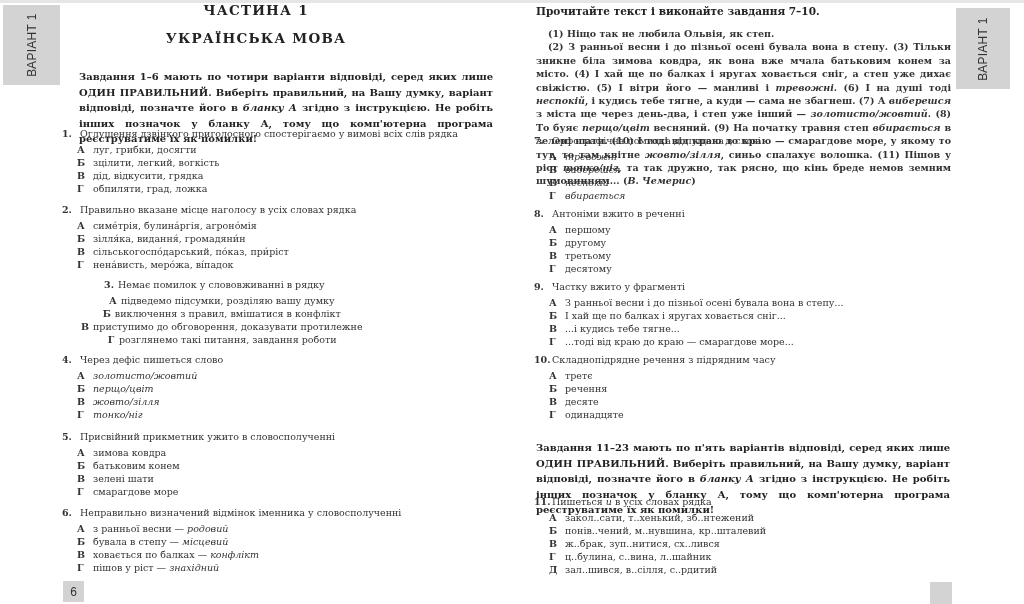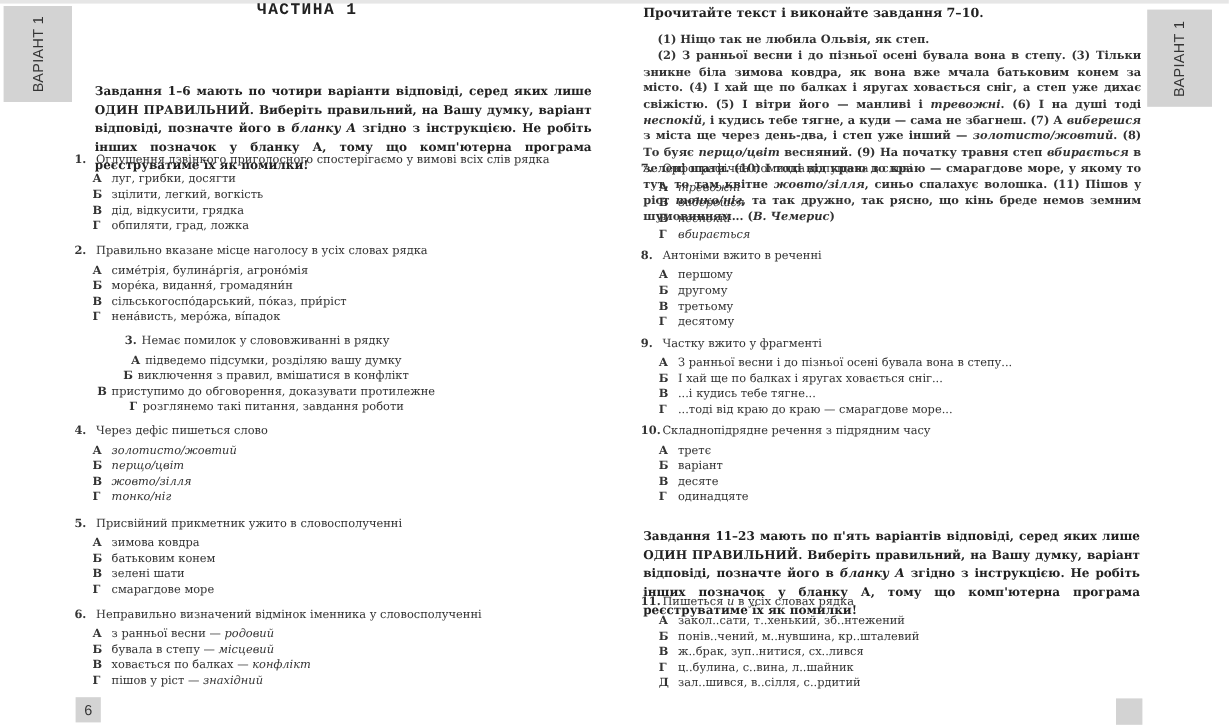--- a/index.html
+++ b/index.html
@@ -29,21 +29,21 @@
   .pagenum {
     position: absolute; background: #d3d3d3; width: 21px; height: 21px;
     font-family: "Liberation Sans", sans-serif; font-size: 12px; color: #333;
     display: flex; align-items: center; justify-content: center;
   }
   .pn-left { left: 63px; top: 581px; }
   .pn-right { left: 418px; top: 582px; width: 22px; height: 22px; }
 
   .h1 { position: absolute; left: 0; width: 512px; text-align: center; font-weight: bold;
         font-size: 13.5px; letter-spacing: 1.2px; color: #222; }
-  .title1 { top: 2px; font-family: Liberation Mono, monospace; }
+  .title1 { top: 2px; }
   .title2 { top: 30px; }
 
   .instr {
     position: absolute; font-size: 10px; font-weight: bold; line-height: 15.5px; color: #222;
     text-align: justify;
   }
   .instr-left { left: 79px; top: 69px; width: 414px; }
   .instr-right { left: 24px; top: 440px; width: 414px; }
   .instr i { font-style: italic; }
 
@@ -68,38 +68,39 @@
 <body>
 
 <div class="topline"></div>
 
 <div class="page page-left">
   <div class="side-tab tab-left">
     <span>ВАРІАНТ 1</span>
   </div>
 
   <div class="h1 title1">ЧАСТИНА 1</div>
+  <div class="h1 title2">УКРАЇНСЬКА МОВА</div>
 
   <div class="instr instr-left"><span>Завдання 1–6 мають по чотири варіанти відповіді, серед яких лише ОДИН ПРАВИЛЬНИЙ. Виберіть правильний, на Вашу думку, варіант відповіді, позначте його в </span><i>бланку А</i><span> згідно з інструкцією. Не робіть інших позначок у бланку А, тому що комп'ютерна програма реєструватиме їх як помилки!</span></div>
 
   <div id="lq">
       <div class="q" style="left: 62px; top: 127px;">
         <div class="qtitle"><span class="qnum">1.</span><span>Оглушення дзвінкого приголосного спостерігаємо у вимові всіх слів рядка</span></div>
         <div class="opts">
           <div class="opt"><span class="letter">А</span><span>луг, грибки, досягти</span></div>
           <div class="opt"><span class="letter">Б</span><span>зцілити, легкий, вогкість</span></div>
           <div class="opt"><span class="letter">В</span><span>дід, відкусити, грядка</span></div>
           <div class="opt"><span class="letter">Г</span><span>обпиляти, град, ложка</span></div>
         </div>
       </div>
       <div class="q" style="left: 62px; top: 203px;">
         <div class="qtitle"><span class="qnum">2.</span><span>Правильно вказане місце наголосу в усіх словах рядка</span></div>
         <div class="opts">
           <div class="opt"><span class="letter">А</span><span>симе́трія, булина́ргія, агроно́мія</span></div>
-          <div class="opt"><span class="letter">Б</span><span>море́ка, видання́, громадяни́н</span></div>
+          <div class="opt"><span class="letter">Б</span><span>зілля́ка, видання́, громадяни́н</span></div>
           <div class="opt"><span class="letter">В</span><span>сільськогоспо́дарський, по́каз, при́ріст</span></div>
           <div class="opt"><span class="letter">Г</span><span>нена́висть, меро́жа, ві́падок</span></div>
         </div>
       </div>
       <div class="q" style="left: 62px; top: 278px; text-align: center;">
         <div class="qtitle"><span class="qnum">3.</span><span>Немає помилок у слововживанні в рядку</span></div>
         <div class="opts">
           <div class="opt"><span class="letter">А</span><span>підведемо підсумки, розділяю вашу думку</span></div>
           <div class="opt"><span class="letter">Б</span><span>виключення з правил, вмішатися в конфлікт</span></div>
           <div class="opt"><span class="letter">В</span><span>приступимо до обговорення, доказувати протилежне</span></div>
@@ -171,21 +172,21 @@
           <div class="opt"><span class="letter">А</span><span>З ранньої весни і до пізньої осені бувала вона в степу...</span></div>
           <div class="opt"><span class="letter">Б</span><span>І хай ще по балках і яругах ховається сніг...</span></div>
           <div class="opt"><span class="letter">В</span><span>...і кудись тебе тягне...</span></div>
           <div class="opt"><span class="letter">Г</span><span>...тоді від краю до краю — смарагдове море...</span></div>
         </div>
       </div>
       <div class="q" style="left: 22px; top: 353px;">
         <div class="qtitle"><span class="qnum">10.</span><span>Складнопідрядне речення з підрядним часу</span></div>
         <div class="opts">
           <div class="opt"><span class="letter">А</span><span>третє</span></div>
-          <div class="opt"><span class="letter">Б</span><span>варіант</span></div>
+          <div class="opt"><span class="letter">Б</span><span>речення</span></div>
           <div class="opt"><span class="letter">В</span><span>десяте</span></div>
           <div class="opt"><span class="letter">Г</span><span>одинадцяте</span></div>
         </div>
       </div>
       <div class="q" style="left: 22px; top: 495px;">
         <div class="qtitle"><span class="qnum">11.</span><span>Пишеться </span><i>и</i><span> в усіх словах рядка</span></div>
         <div class="opts">
           <div class="opt"><span class="letter">А</span><span>закол..сати, т..хенький, зб..нтежений</span></div>
           <div class="opt"><span class="letter">Б</span><span>понів..чений, м..нувшина, кр..шталевий</span></div>
           <div class="opt"><span class="letter">В</span><span>ж..брак, зуп..нитися, сх..лився</span></div>

